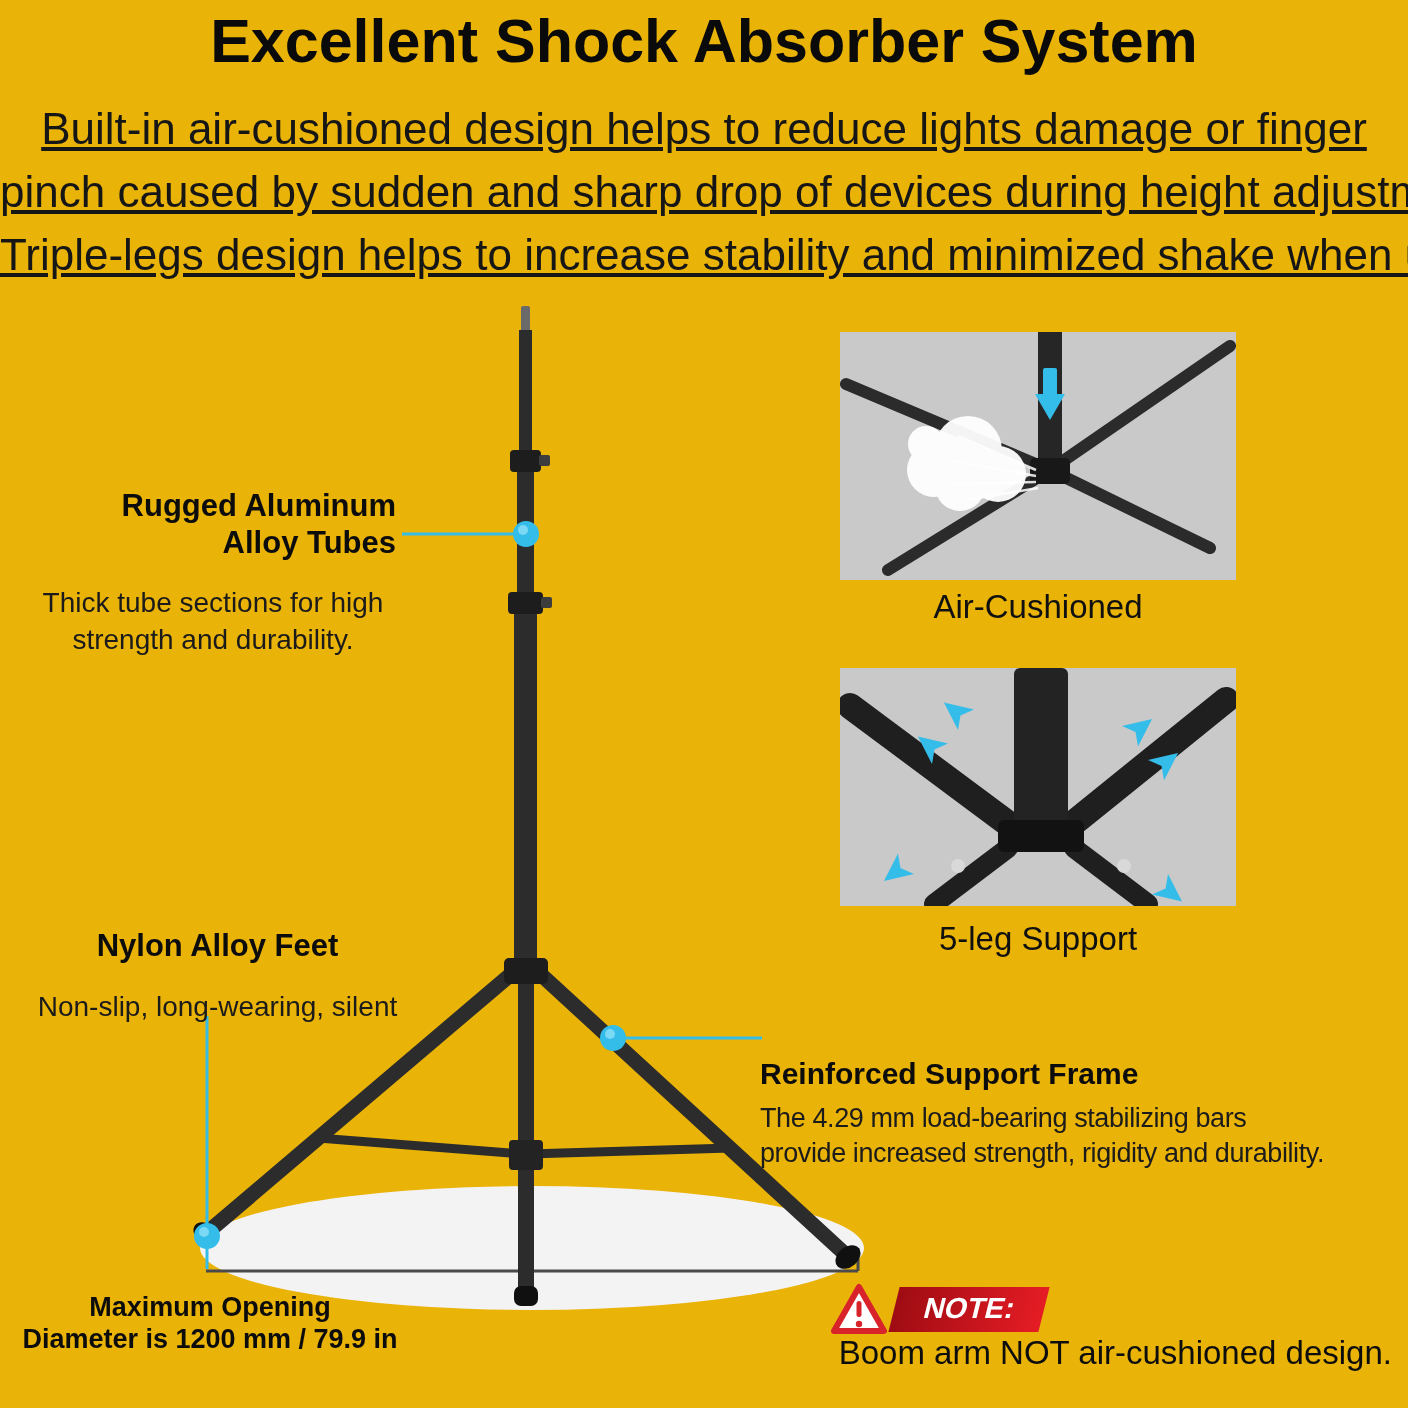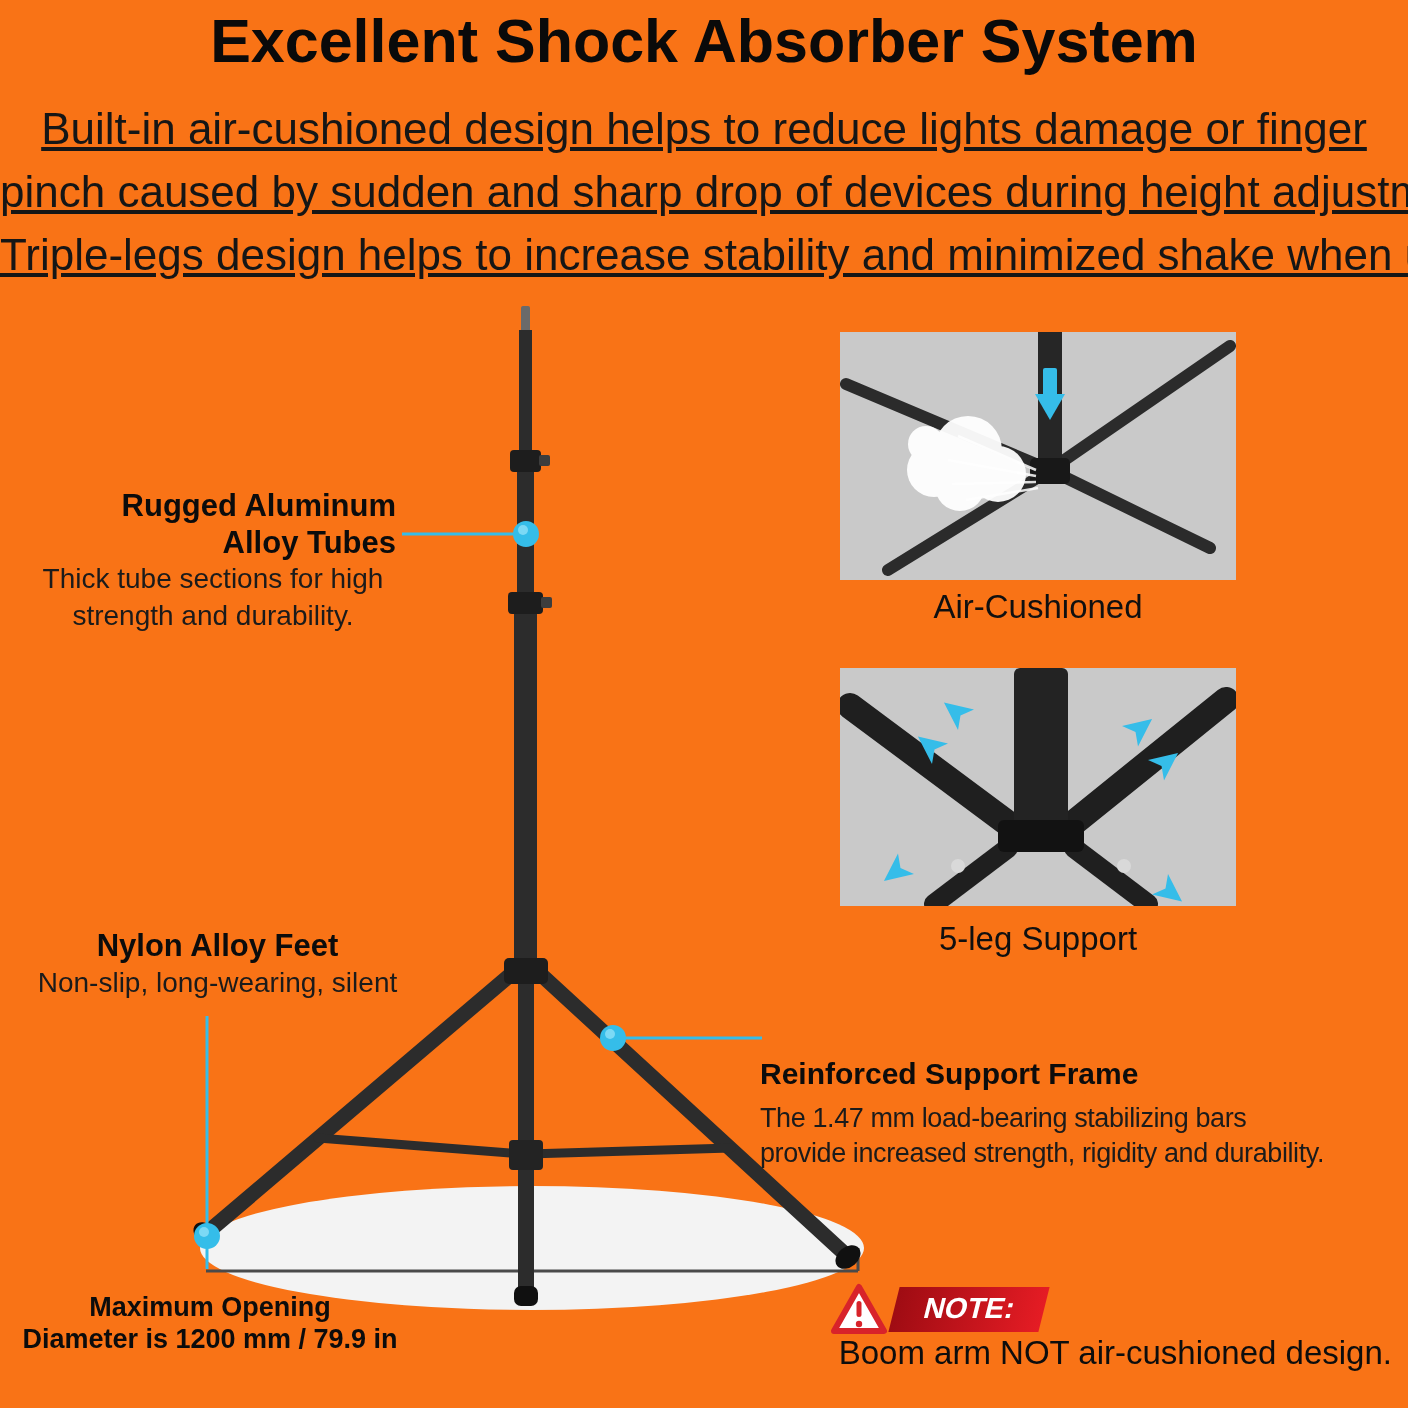--- a/index.html
+++ b/index.html
@@ -1,29 +1,29 @@
 <!DOCTYPE html>
 <html><head>
 <meta charset="utf-8">
 <style>
   * { margin:0; padding:0; box-sizing:border-box; }
   html,body { background:#ffffff; }
   body { font-family:"Liberation Sans", sans-serif; color:#111; }
-  .canvas { position:relative; width:1408px; height:1408px; background:#f97316; overflow:hidden; }
+  .canvas { position:relative; width:1408px; height:1408px; background:#eab308; overflow:hidden; }
 
   .title { position:absolute; top:6px; left:0; width:100%; text-align:center;
            font-size:61px; font-weight:800; color:#0a0a0a; letter-spacing:0; }
   .subtitle { position:absolute; top:98px; left:0; width:100%; text-align:center;
               font-size:44px; line-height:1.43; color:#161616; white-space:pre;text-decoration:underline; }
 
   .scene { position:absolute; left:0; top:0; }
 
   .callout { position:absolute; }
   .c-title { font-weight:700; font-size:31px; line-height:1.18; color:#0c0c0c; white-space:pre; }
-  .c-desc  { font-size:28px; line-height:1.3; color:#1b1b1b; margin-top:0; white-space:pre; }
+  .c-desc  { font-size:28px; line-height:1.3; color:#1b1b1b; margin-top:24px; white-space:pre; }
 
   .callout-tubes { left:30px; top:488px; width:366px; text-align:right; }
   .callout-tubes .c-desc { text-align:center; }
 
   .callout-feet { left:5px; top:928px; width:425px; text-align:center; }
   .callout-feet .c-desc { }
 
   .callout-opening { left:0px; top:1292px; width:420px; text-align:center; }
   .callout-opening .c-title { font-size:27px; }
 
@@ -123,21 +123,21 @@
     <div class="c-desc">Non-slip, long-wearing, silent</div>
   </div>
 
   <div class="callout callout-opening">
     <div class="c-title">Maximum Opening
 Diameter is 1200 mm / 79.9 in</div>
   </div>
 
   <div class="callout callout-support">
     <div class="c-title">Reinforced Support Frame</div>
-    <div class="c-desc">The 1.47 mm load-bearing stabilizing bars
+    <div class="c-desc">The 4.29 mm load-bearing stabilizing bars
 provide increased strength, rigidity and durability.</div>
   </div>
 
   <div class="inset inset-air">
     <svg width="396" height="248" viewBox="0 0 396 248">
       <g stroke="#2b2b2b" stroke-width="12" stroke-linecap="round">
         <line x1="210" y1="138" x2="6" y2="52"></line>
         <line x1="210" y1="138" x2="390" y2="14"></line>
         <line x1="210" y1="138" x2="48" y2="238"></line>
         <line x1="210" y1="138" x2="370" y2="216"></line>

